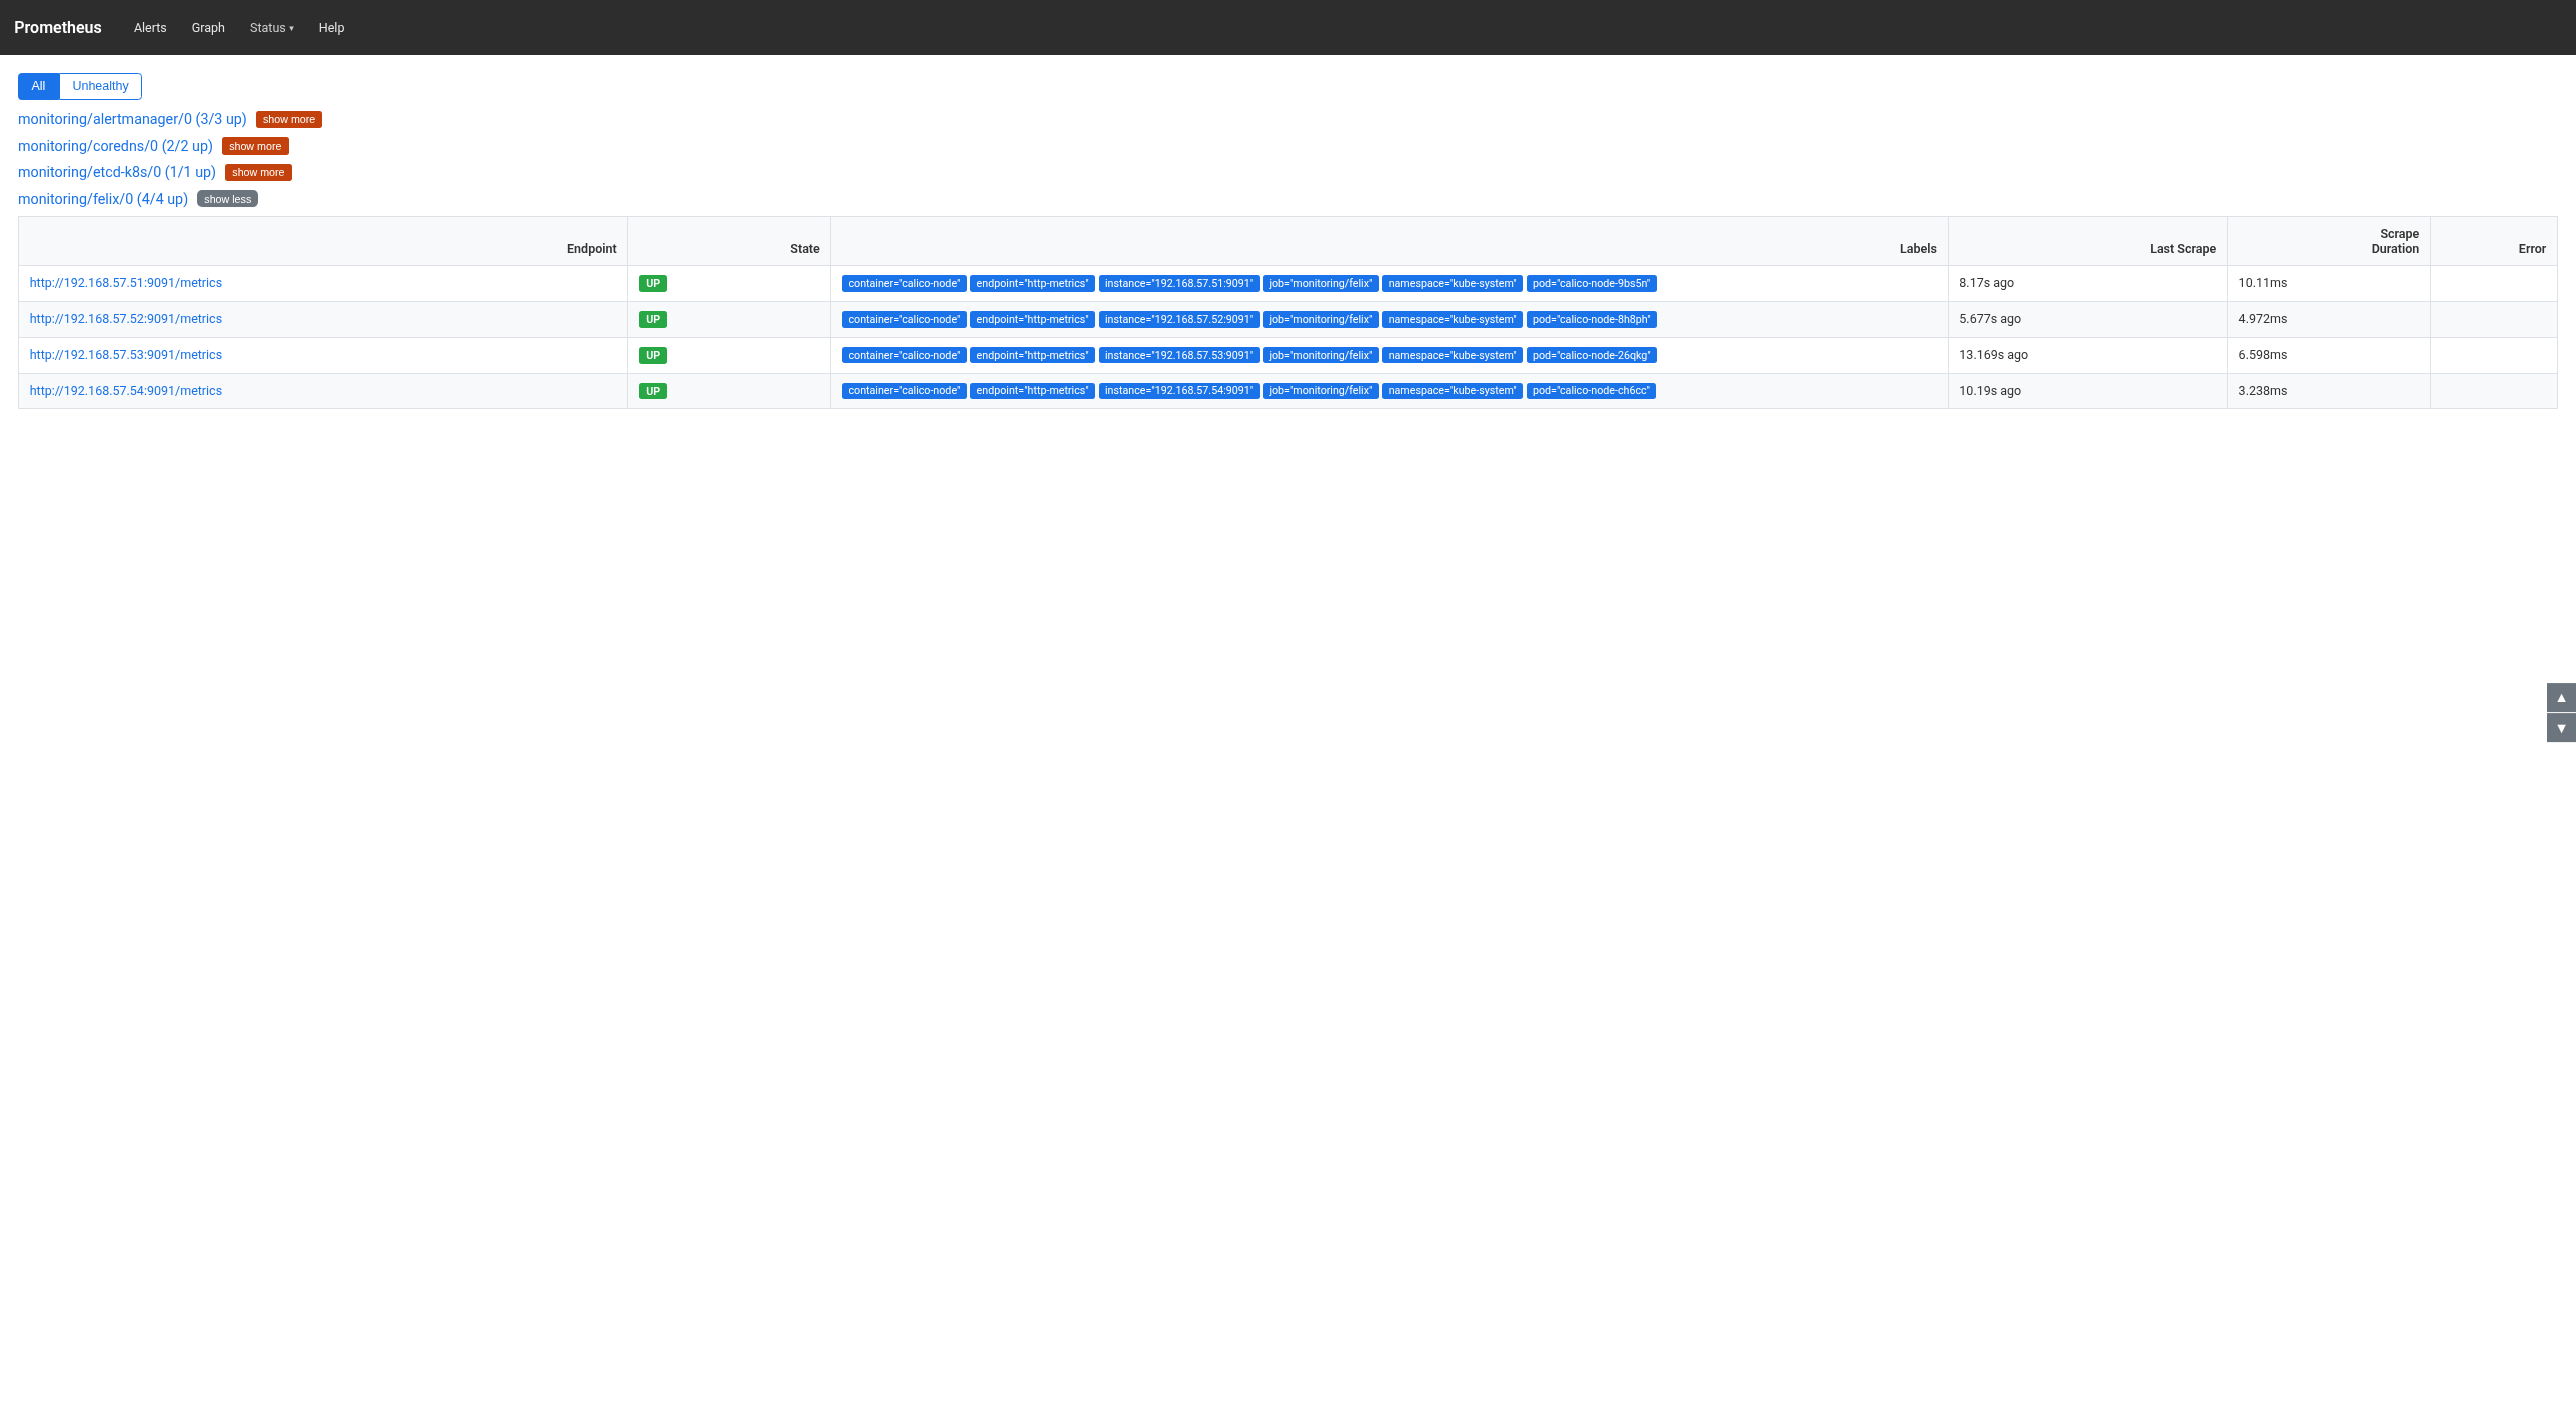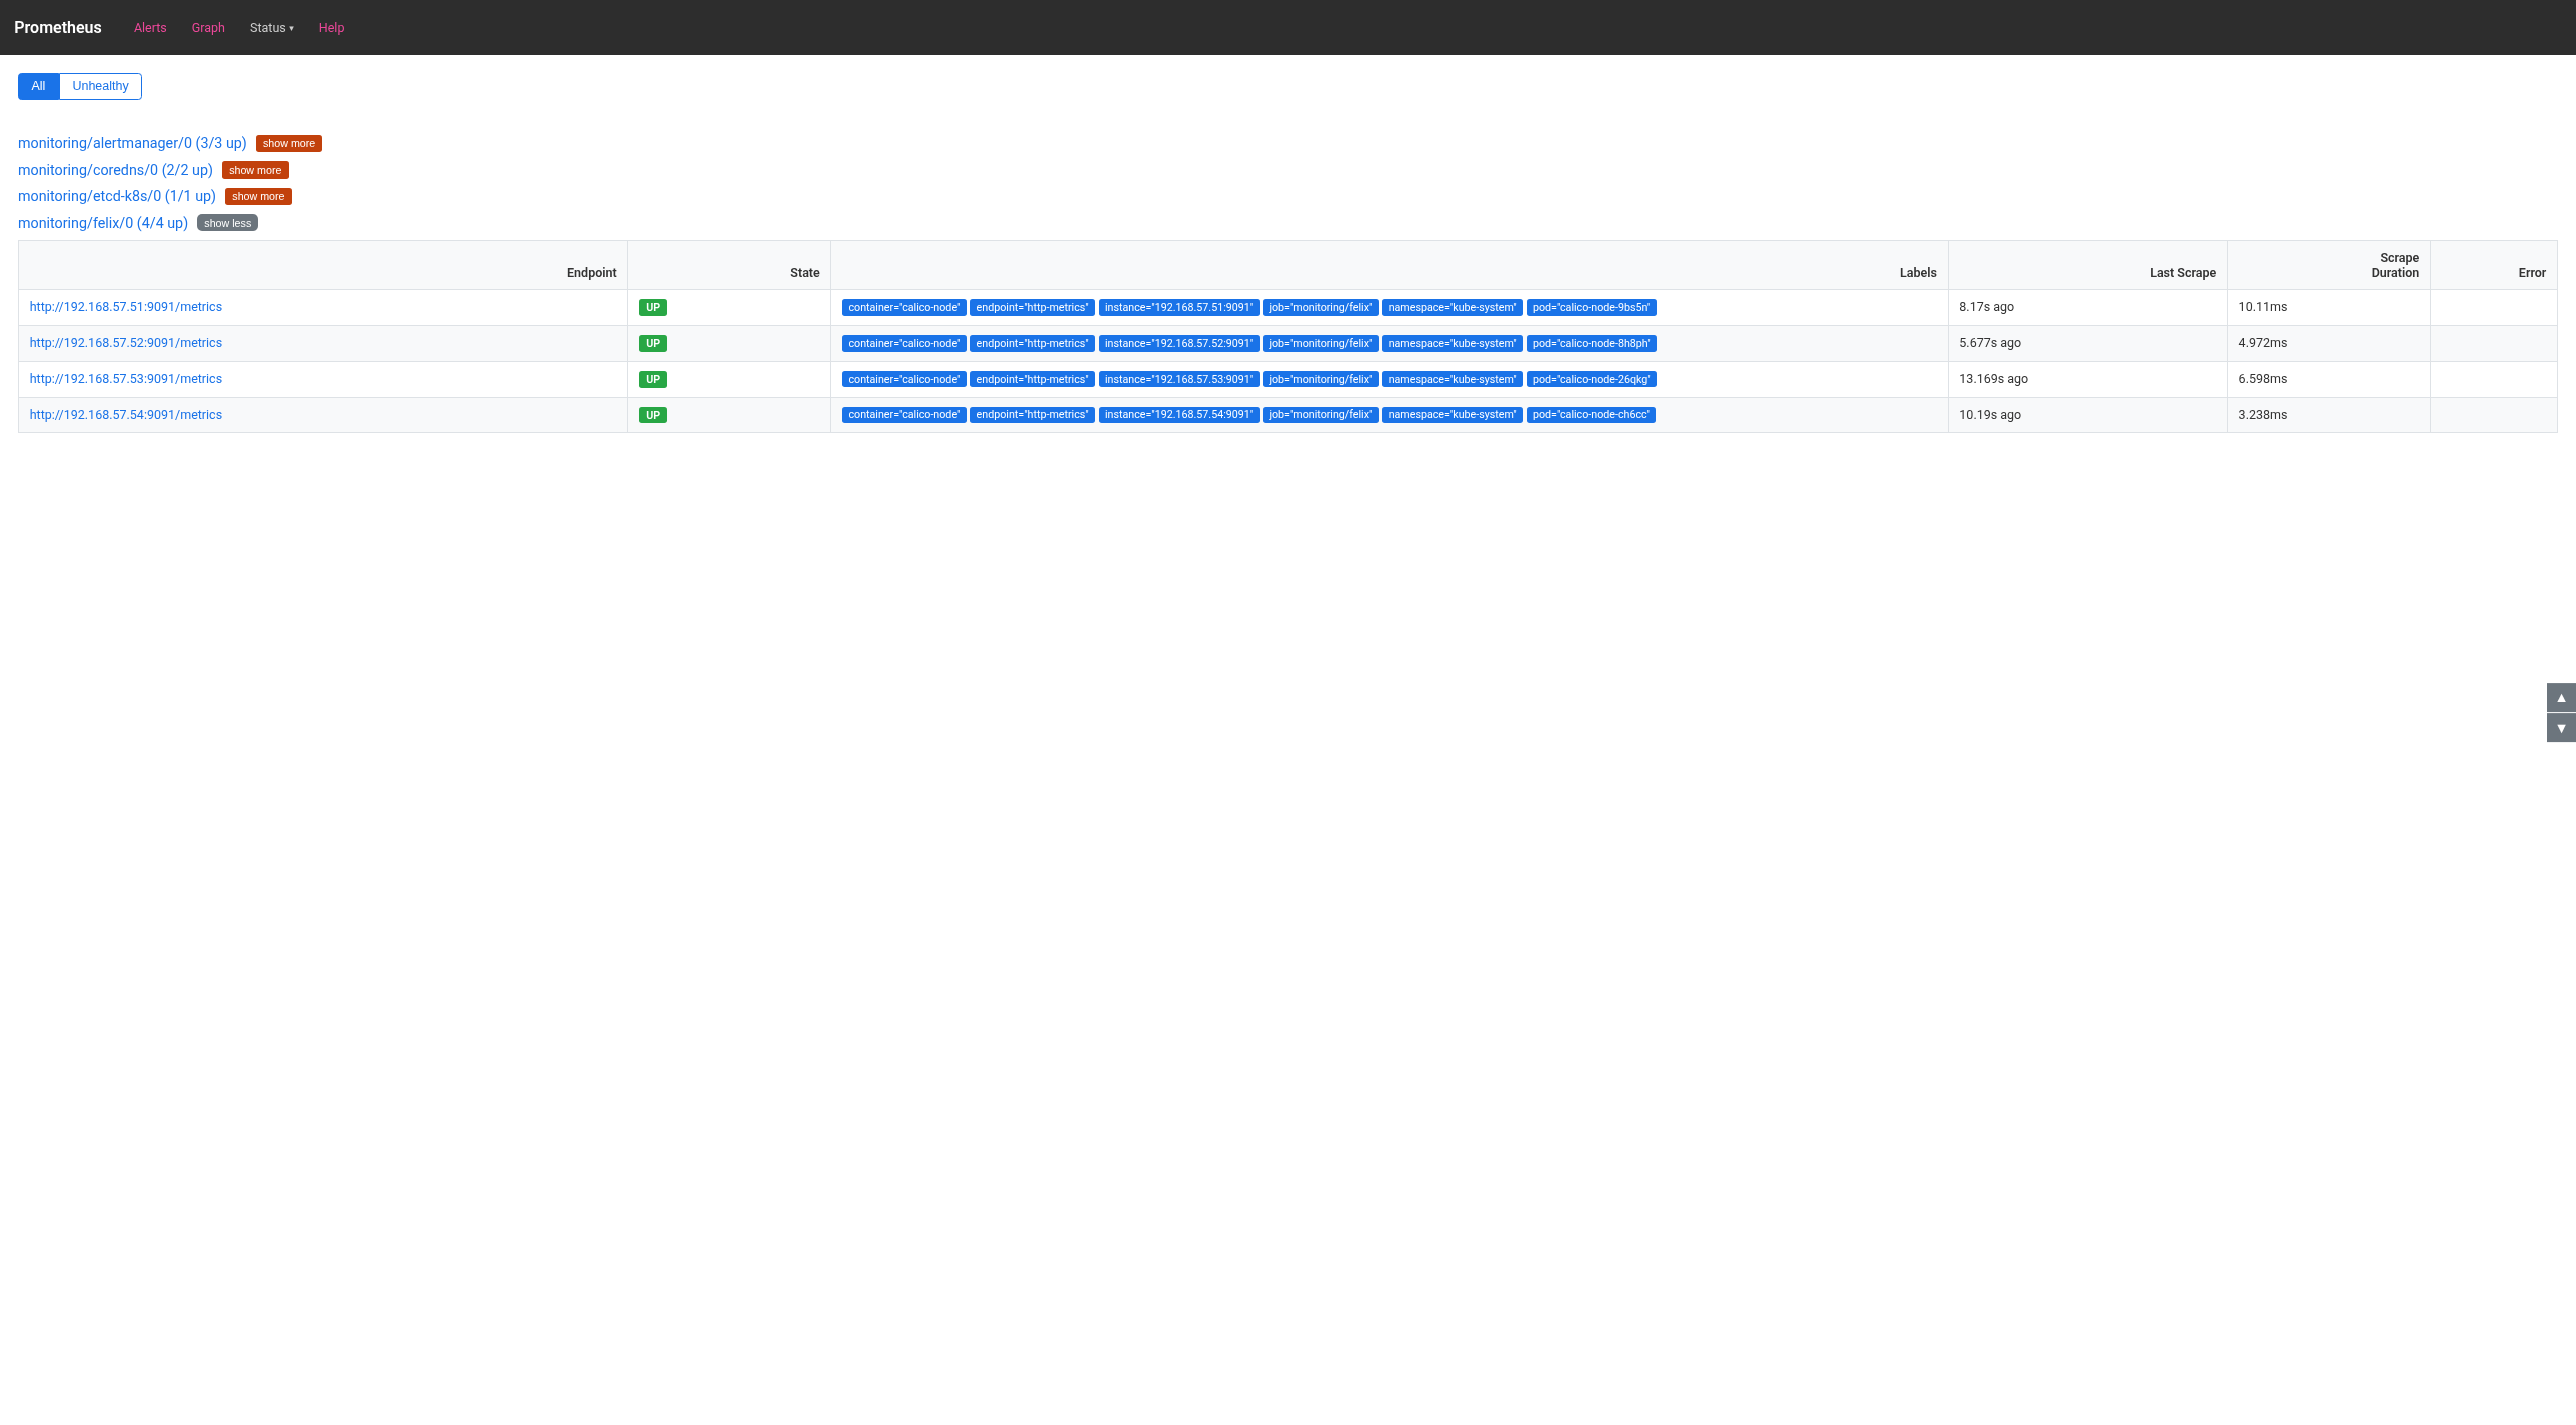--- a/index.html
+++ b/index.html
@@ -20,21 +20,21 @@
       margin-right: 21.5px;
       text-decoration: none;
     }
     .navbar-nav {
       display: flex;
       align-items: center;
       list-style: none;
       gap: 3.6px;
     }
     .navbar-nav a {
-      color: #ec4899;
+      color: #e5e5e5;
       text-decoration: none;
       padding: 7.2px 10.7px;
       border-radius: 3.6px;
       font-size: 12.5px;
     }
     .nav-dropdown {
       position: relative;
       display: flex;
       align-items: center;
     }
@@ -57,21 +57,21 @@
       font-size: 32px;
       font-weight: 300;
       margin-bottom: 14.3px;
       color: #333;
     }
 
     
     .filter-buttons {
       display: flex;
       gap: 0;
-      margin-bottom: 35px;
+      margin-bottom: 11px;
     }
     .filter-btn {
       padding: 5.4px 12.5px;
       border: 0.9px solid #1a73e8;
       background: #fff;
       color: #1a73e8;
       cursor: pointer;
       font-size: 12.5px;
     }
     .filter-btn:first-child { border-radius: 3.6px 0 0 3.6px; }

